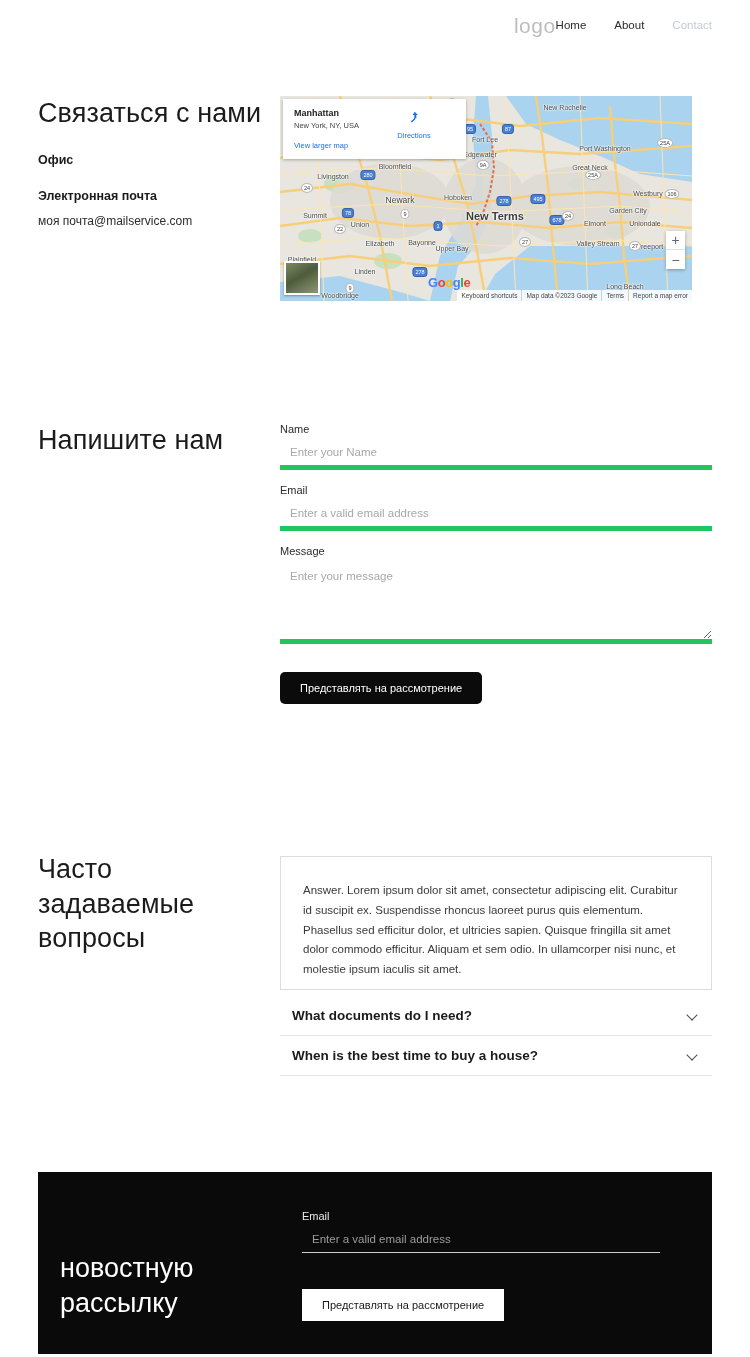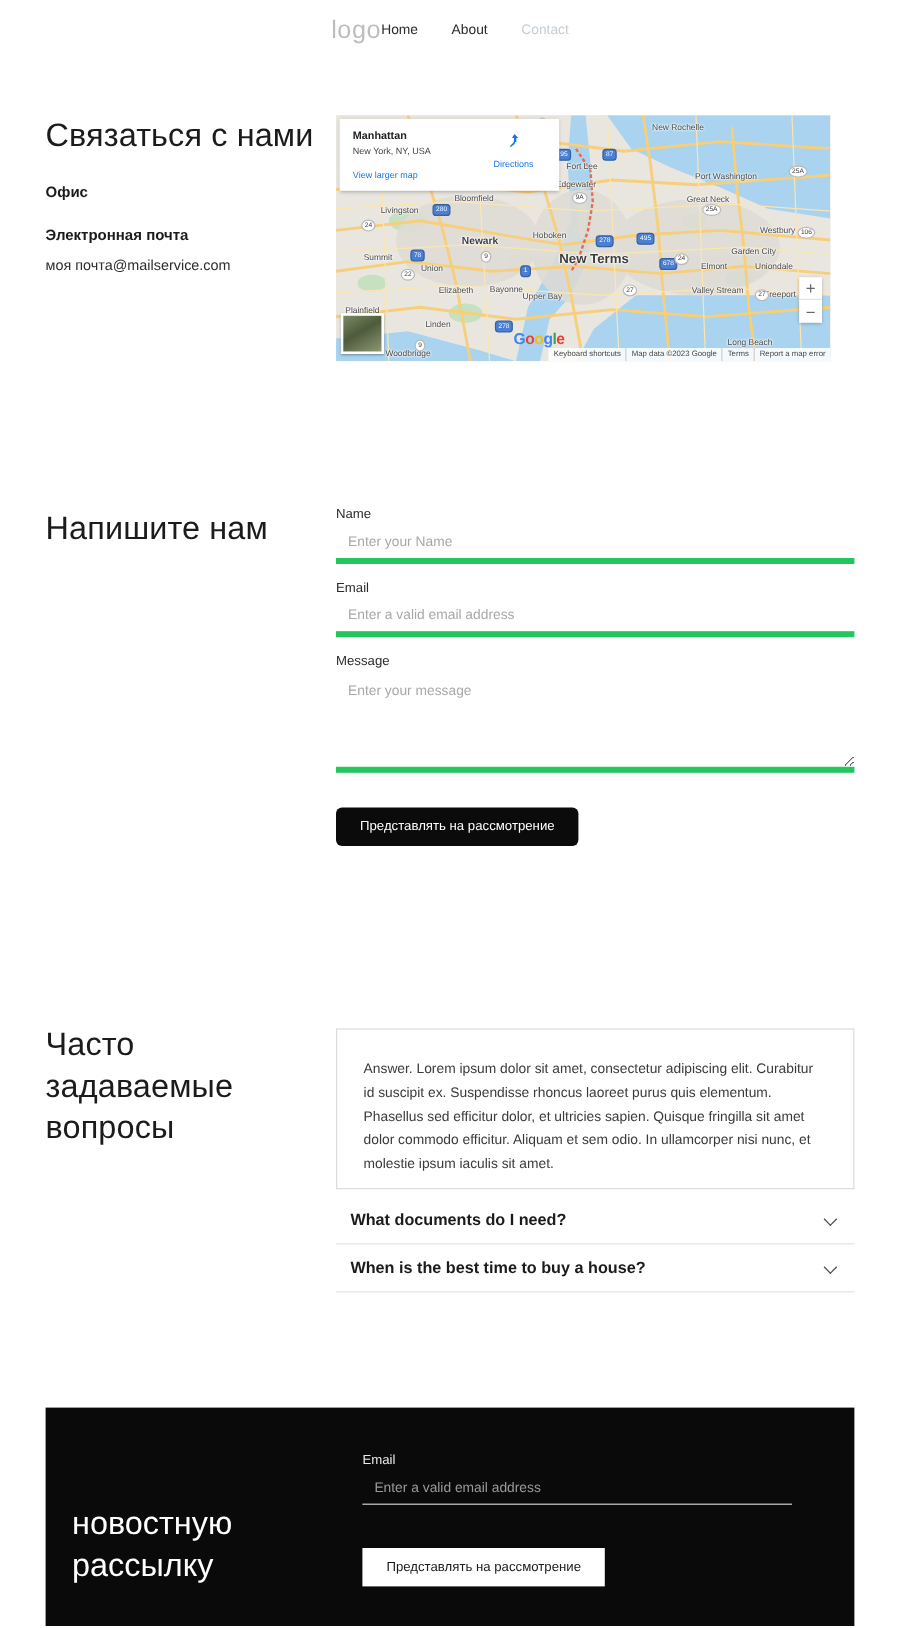--- a/index.html
+++ b/index.html
@@ -10,21 +10,21 @@
     color: #1a1a1a;
     -webkit-font-smoothing: antialiased;
   }
   body { width: 750px; min-height: 1357px; position: relative; overflow: hidden; }
 
   
   .site-header {
     height: 50px;
     display: flex;
     align-items: center;
-    justify-content: center;
+    justify-content: flex-end;
     padding: 0 38px 0 38px;
     background: #fff;
   }
   .logo {
     font-size: 21px;
     font-weight: 300;
     color: #bdbdbd;
     letter-spacing: .5px;
     line-height: 1;
   }
@@ -81,21 +81,21 @@
   .map-canvas { position: absolute; inset: 0; }
   .map-label {
     position: absolute;
     font-size: 7px;
     color: #4a4a4a;
     white-space: nowrap;
     transform: translate(-50%, -50%);
     text-shadow: 0 0 2px #fff, 0 0 2px #fff, 0 0 3px #fff;
   }
   .map-label.major { font-size: 11px; font-weight: 700; color: #3c3c3c; }
-  .map-label.mid   { font-size: 8.5px; font-weight: 700; color: #3f3f3f; }
+  .map-label.mid   { font-size: 8.5px; font-weight: 400; color: #3f3f3f; }
   .shield {
     position: absolute;
     transform: translate(-50%, -50%);
     background: #fff;
     border: 1px solid #b9b9b9;
     border-radius: 3px;
     font-size: 5.5px;
     color: #3b3b3b;
     padding: 0px 2px;
     line-height: 8px;
@@ -112,21 +112,21 @@
     padding: 9px 10px 9px 11px;
     z-index: 8;
   }
   .info-card .ic-title { font-size: 9px; font-weight: 700; color: #222; }
   .info-card .ic-sub { font-size: 7.5px; color: #444; margin-top: 3px; }
   .info-card .ic-link {
     font-size: 7.5px; color: #1a73e8; margin-top: 11px; display: block;
     text-decoration: none;
   }
   .info-card .ic-dir {
-    position: absolute; right: 12px; top: 10px; text-align: center; width: 52px;
+    position: absolute; right: 26px; top: 10px; text-align: center; width: 52px;
   }
   .info-card .ic-dir .dir-label { font-size: 7.5px; color: #1a73e8; margin-top: 2px; }
 
   .map-zoom {
     position: absolute; right: 7px; bottom: 32px;
     width: 19px; background: #fff; z-index: 7;
     box-shadow: 0 1px 3px rgba(0,0,0,.3);
   }
   .map-zoom div {
     height: 19px; display: flex; align-items: center; justify-content: center;

